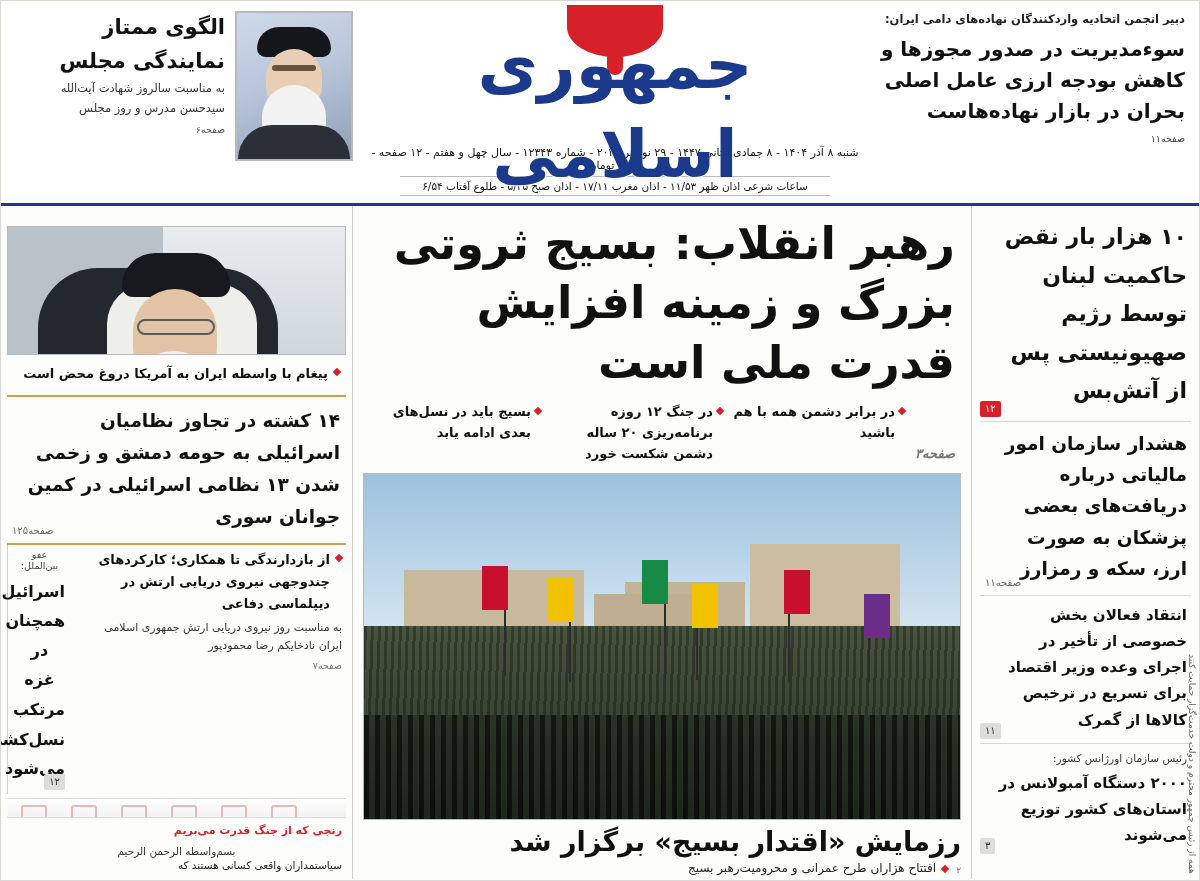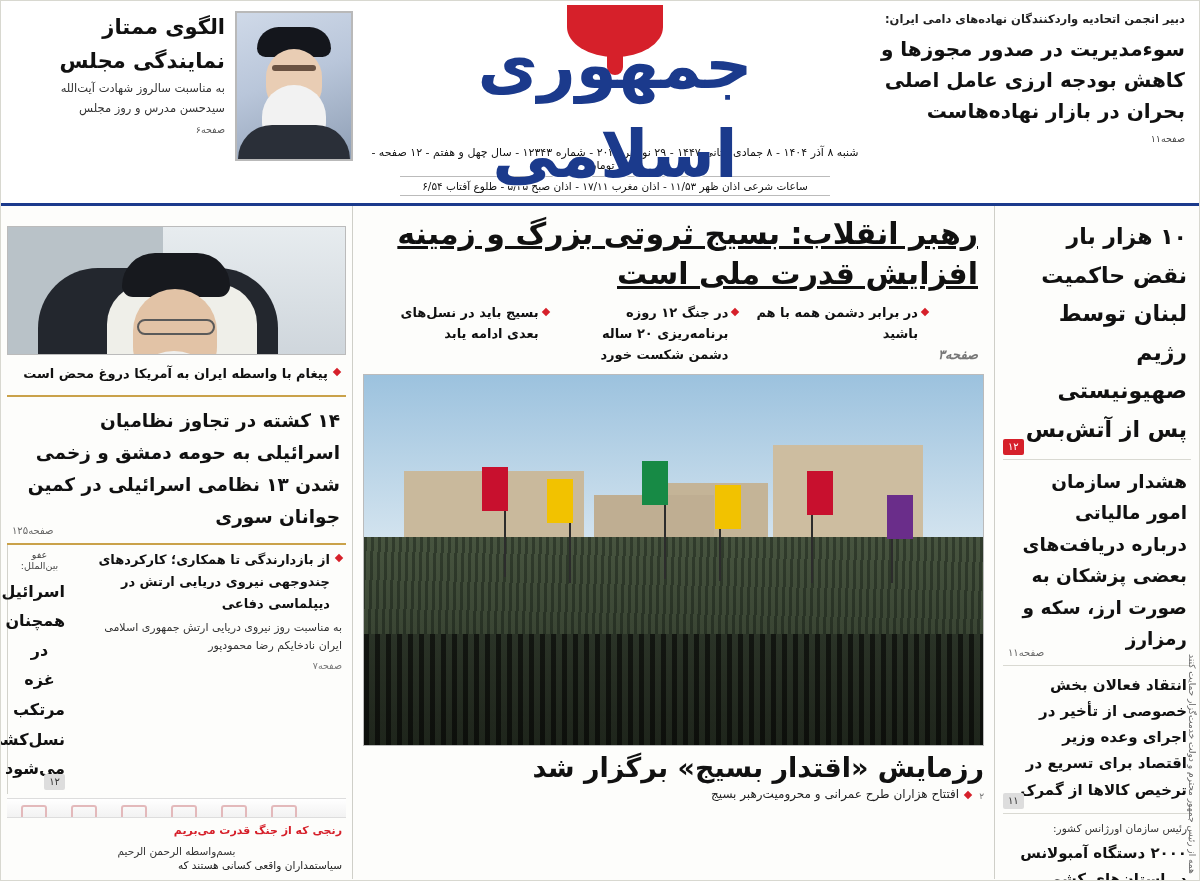--- a/index.html
+++ b/index.html
@@ -160,21 +160,21 @@
   }
   .mh-left-page { margin-top: 6px; font-size: 9.5px; color: #555; }
 
   
   .body {
     display: flex;
     flex-direction: row;
     height: 673px;
   }
   .col-right {
-    width: 205px;
+    width: 228px;
     border-left: 1px solid #cfcfc8;
     padding: 6px 8px 4px 8px;
     display: flex;
     flex-direction: column;
   }
   .col-mid {
     flex: 1;
     padding: 6px 10px 4px 10px;
     display: flex;
     flex-direction: column;
@@ -204,27 +204,26 @@
     position: absolute; left: 0; bottom: 4px;
     background: #d6202a; color: #fff;
     font-size: 10px; padding: 2px 5px 3px 5px; border-radius: 2px;
   }
   .pagebox.grey { background: #ddd; color: #333; }
   .pagebox.plain { background: transparent; color: #666; }
 
   
   .lead-head {
     text-align: right;
-    font-size: 30px;
+    font-size: 45px;
     font-weight: bold;
     color: #111;
     line-height: 1.32;
     letter-spacing: -0.5px;
     padding: 2px 6px 0 0;
-    text-decoration: underline;
   }
   .bullet-row {
     display: flex; flex-direction: row; gap: 10px;
     margin-top: 10px; padding: 0 6px;
     font-size: 13px; color: #111; font-weight: bold; line-height: 1.6;
   }
   .bullet-row .b {
     flex: 1; text-align: right; position: relative; padding-right: 10px;
   }
   .bullet-row .b:before {

